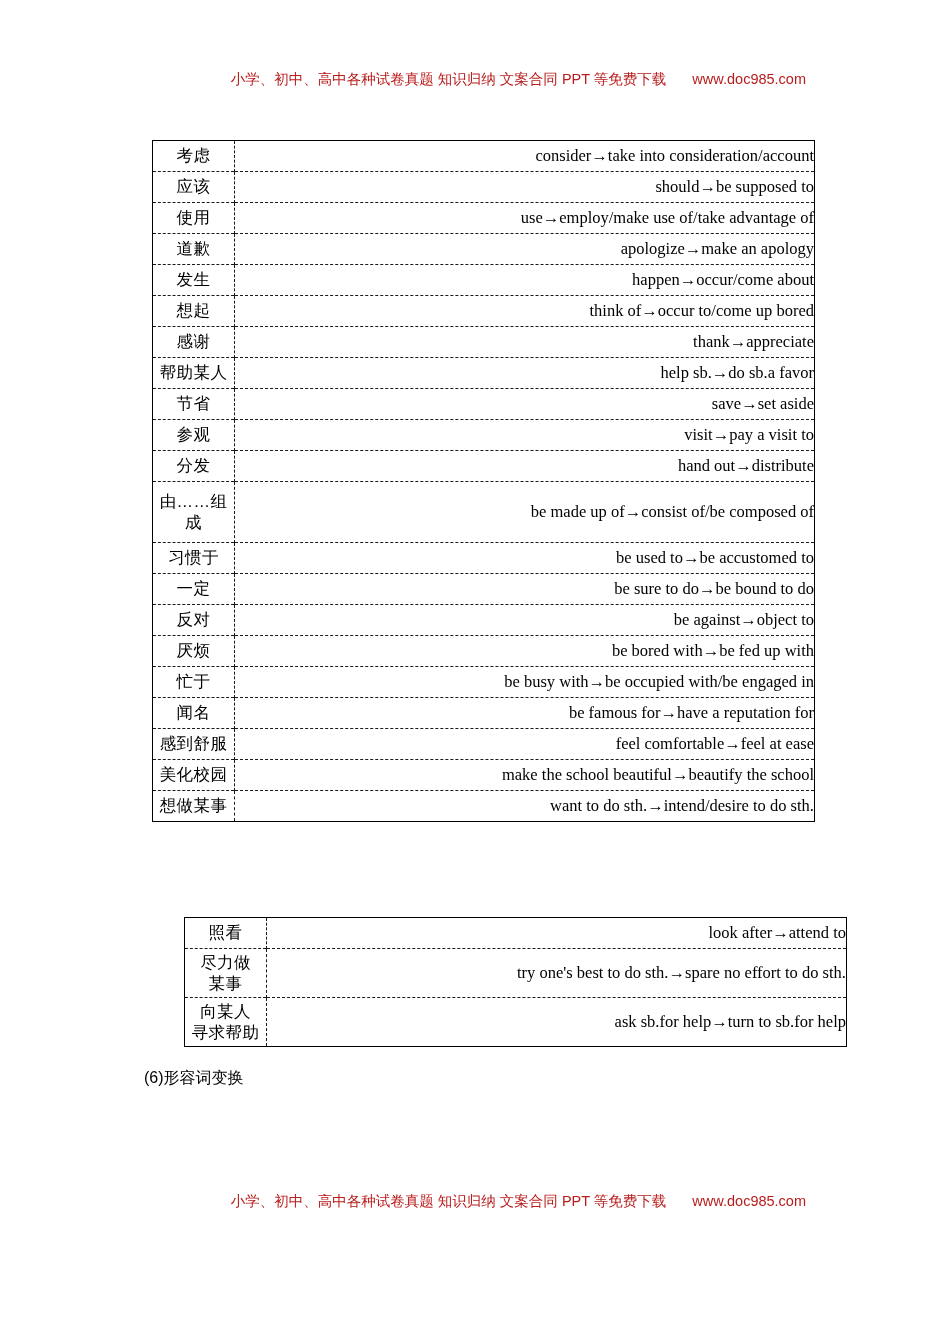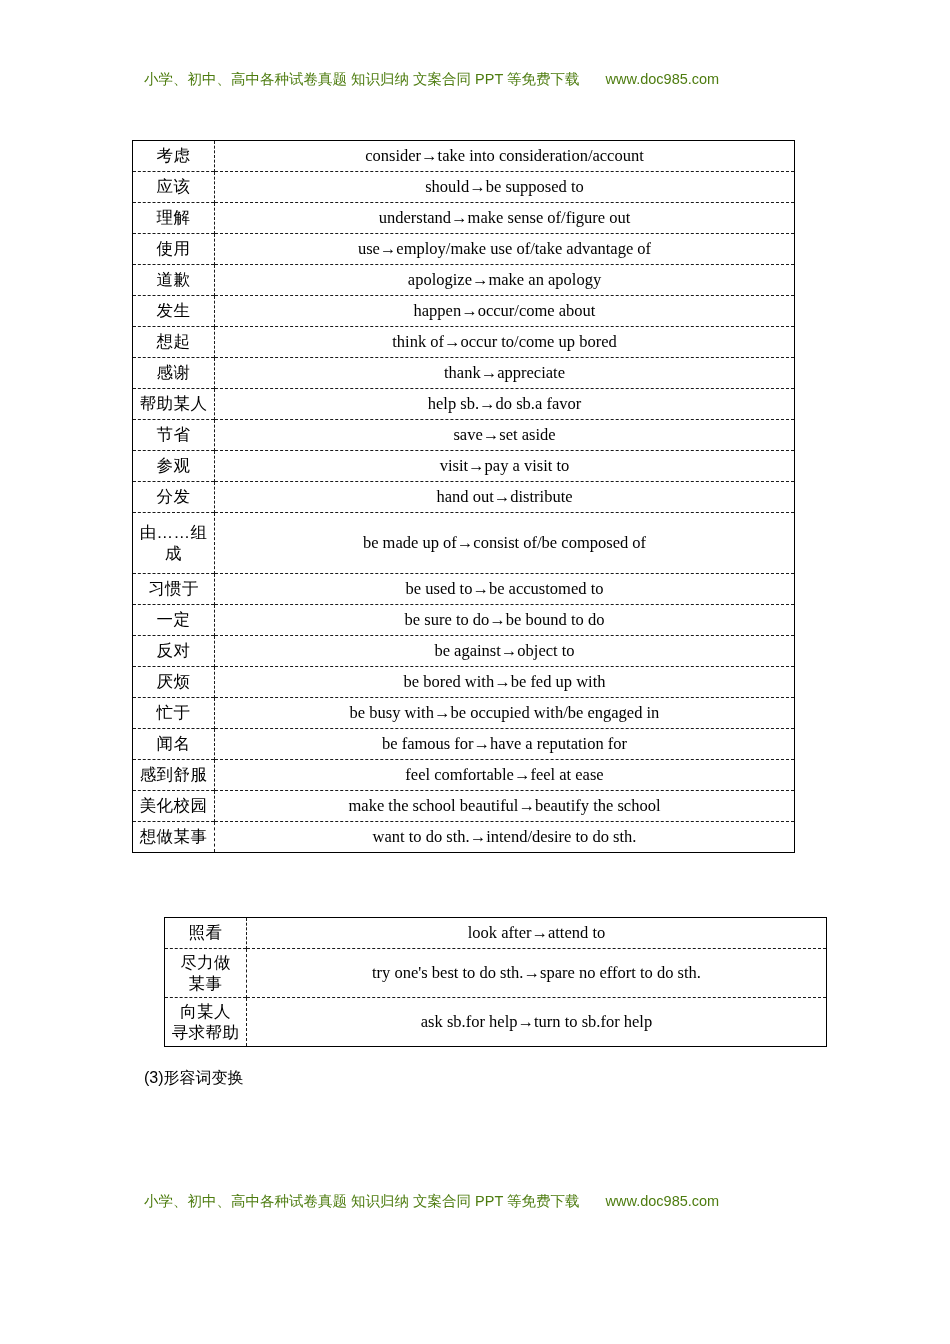--- a/index.html
+++ b/index.html
@@ -22,38 +22,38 @@
     top: 0;
     width: 950px;
     height: 1344px;
   }
 
   
   .runhead {
     position: absolute;
     left: 144px;
     width: 662px;
-    text-align: left;
+    text-align: right;
     font-family: "Liberation Sans", "DejaVu Sans", sans-serif;
     font-size: 14.5px;
-    color: #4d7c0f;
+    color: #b91c1c;
     white-space: nowrap;
     letter-spacing: 0px;
   }
   .runhead .url {
     font-family: "Liberation Sans", "DejaVu Sans", sans-serif;
     margin-left: 26px;
   }
   #running-head { top: 70px; }
   #running-foot { top: 1192px; }
 
   
   .vtable {
     position: absolute;
-    left: 132px;
+    left: 152px;
     width: 662px;
     border-collapse: collapse;
     table-layout: fixed;
     border: 1.6px solid #000000;
     background: #ffffff;
   }
   .vtable col.c-zh { width: 82px; }
   .vtable col.c-en { width: 580px; }
 
   .vtable td {
@@ -69,21 +69,21 @@
 
   .zh {
     text-align: center;
     font-family: "Liberation Sans", "DejaVu Sans", sans-serif;
     font-size: 16px;
     padding: 3px 2px;
     letter-spacing: 0.4px;
     white-space: pre-line;
   }
   .en {
-    text-align: center;
+    text-align: right;
     padding: 3px 6px 3px 9px;
     font-family: "Liberation Serif", "DejaVu Serif", serif;
     font-size: 16.5px;
     white-space: nowrap;
   }
 
   .vtable tr.r-1 td { height: 30px; }
   .vtable tr.r-2 td { height: 60px; }
   .vtable tr.r-tall td { height: 48px; }
 
@@ -130,24 +130,20 @@
     <tbody>
         <tr class="r-1">
           <td class="zh">考虑</td>
           <td class="en">consider→take into consideration/account</td>
         </tr>
         <tr class="r-1">
           <td class="zh">应该</td>
           <td class="en">should→be supposed to</td>
         </tr>
         <tr class="r-1">
-          <td class="zh">理解</td>
-          <td class="en">understand→make sense of/figure out</td>
-        </tr>
-        <tr class="r-1">
           <td class="zh">使用</td>
           <td class="en">use→employ/make use of/take advantage of</td>
         </tr>
         <tr class="r-1">
           <td class="zh">道歉</td>
           <td class="en">apologize→make an apology</td>
         </tr>
         <tr class="r-1">
           <td class="zh">发生</td>
           <td class="en">happen→occur/come about</td>
@@ -236,21 +232,21 @@
           <td class="en">try one's best to do sth.→spare no effort to do sth.</td>
         </tr>
         <tr class="r-tall">
           <td class="zh">向某人
 寻求帮助</td>
           <td class="en">ask sb.for help→turn to sb.for help</td>
         </tr>
       </tbody>
   </table>
 
-  <div class="section-heading">(3)形容词变换</div>
+  <div class="section-heading">(6)形容词变换</div>
 
 
   <div class="page-clip"></div>
 
   <div class="runhead" id="running-foot">
     <span>小学、初中、高中各种试卷真题  知识归纳  文案合同  PPT 等免费下载</span><span class="url">www.doc985.com</span>
   </div>
 
 </div>
 

